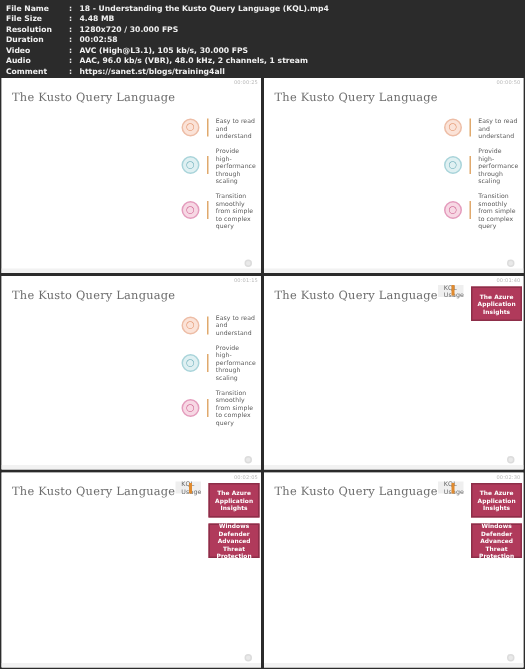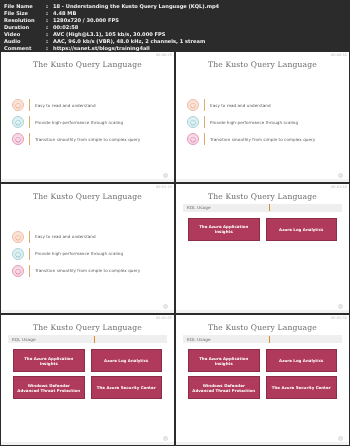--- a/index.html
+++ b/index.html
@@ -51,21 +51,21 @@
     letter-spacing:.1px;
     z-index:5;
   }
 
   .slide {
     position:absolute;
     inset:0;
     background:#ffffff;
     padding:6px 7px 5px 7px;
     display:flex;
-    flex-direction:column;
+    flex-direction:row;
   }
   .slide-title {
     text-align:center;
     font-size:7.6px;
     color:#6d6d6d;
     font-family:"DejaVu Serif", serif;
     letter-spacing:.15px;
     margin-top:2px;
     margin-bottom:3px;
     white-space:nowrap;

